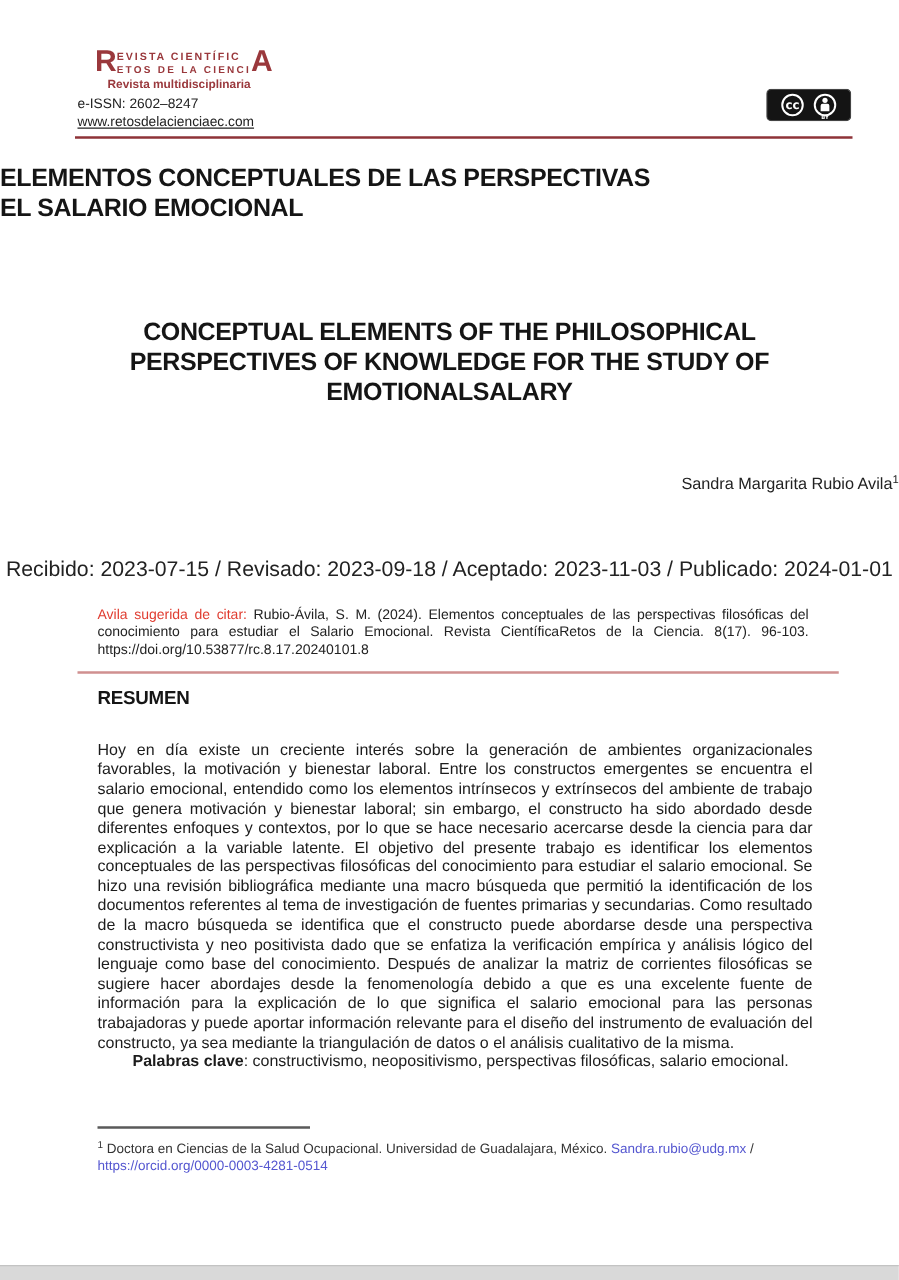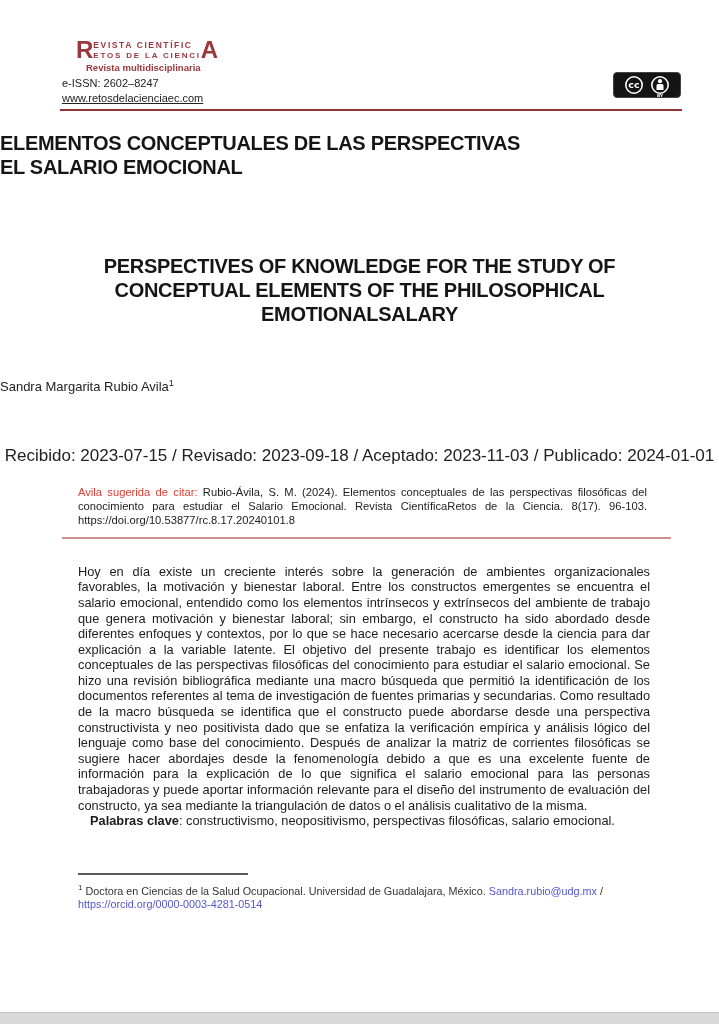--- a/index.html
+++ b/index.html
@@ -54,21 +54,21 @@
   .title-en {
     margin-top: 75px;
     text-align: center;
     font-weight: bold;
     font-size: 20px;
     line-height: 24px;
     letter-spacing: -0.3px;
     color: #151515;
   }
 
-  .author { margin-top: 52px; text-align: left; font-size: 13px; color: #222; }
+  .author { margin-top: 52px; text-align: right; font-size: 13px; color: #222; }
   .author sup { font-size: 9px; }
 
   .dates { margin-top: 52px; text-align: center; font-size: 17px; color: #222; }
 
   
   .citation {
     margin-top: 20px;
     padding: 0 72px 0 78px;
     font-size: 11.2px;
     line-height: 13.8px;
@@ -93,21 +93,21 @@
   }
   .abstract {
     margin-top: 25px;
     padding: 0 69px 0 78px;
     font-size: 12.8px;
     line-height: 15.6px;
     text-align: justify;
     color: #1c1c1c;
   }
   .keywords {
-    padding: 0 73px 0 62px;
+    padding: 0 73px 0 78px;
     font-size: 12.8px;
     line-height: 15.6px;
     text-align: justify;
     text-indent: 28px;
     color: #1c1c1c;
   }
   .keywords .kw-label { font-weight: bold; }
 
   
   .footnote-rule {
@@ -171,37 +171,38 @@
   </div>
 
   <hr class="header-rule">
 
   <h1 class="title-es">
     <div>ELEMENTOS CONCEPTUALES DE LAS PERSPECTIVAS</div>
     <div>EL SALARIO EMOCIONAL</div>
   </h1>
 
   <h2 class="title-en">
+    <div>CONCEPTUAL ELEMENTS OF THE PHILOSOPHICAL</div>
     <div>PERSPECTIVES OF KNOWLEDGE FOR THE STUDY OF</div>
-    <div>CONCEPTUAL ELEMENTS OF THE PHILOSOPHICAL</div>
     <div>EMOTIONALSALARY</div>
   </h2>
 
   <div class="author">
     <span>Sandra Margarita Rubio Avila</span><sup>1</sup>
   </div>
 
   <div class="dates">Recibido: 2023-07-15 / Revisado: 2023-09-18 / Aceptado: 2023-11-03 / Publicado: 2024-01-01</div>
 
   <p class="citation">
     <span class="citation-label">Avila sugerida de citar:</span><span> Rubio-Ávila, S. M. (2024). Elementos conceptuales de las perspectivas filosóficas del conocimiento para estudiar el Salario Emocional. Revista CientíficaRetos de la Ciencia. 8(17). 96-103. https://doi.org/10.53877/rc.8.17.20240101.8</span>
   </p>
 
   <hr class="pink-rule">
 
+  <h3 class="section-heading">RESUMEN</h3>
 
   <p class="abstract">Hoy en día existe un creciente interés sobre la generación de ambientes organizacionales favorables, la motivación y bienestar laboral.  Entre los constructos emergentes se encuentra el salario emocional, entendido como los elementos intrínsecos y extrínsecos del ambiente de trabajo que genera motivación y bienestar laboral; sin embargo, el constructo ha sido abordado desde diferentes enfoques y contextos, por lo que se hace necesario acercarse desde la ciencia para dar explicación a la variable latente. El objetivo del presente trabajo es identificar los elementos conceptuales de las perspectivas filosóficas del conocimiento para estudiar el salario emocional. Se hizo una revisión bibliográfica mediante una macro búsqueda que permitió la identificación de los documentos referentes al tema de investigación de fuentes primarias y secundarias. Como resultado de la macro búsqueda se identifica que el constructo puede abordarse desde una perspectiva constructivista y neo positivista dado que se enfatiza la verificación empírica y análisis lógico del lenguaje como base del conocimiento. Después de analizar la matriz de corrientes filosóficas se sugiere hacer abordajes desde la fenomenología debido a que es una excelente fuente de información para la explicación de lo que significa el salario emocional para las personas trabajadoras y puede aportar información relevante para el diseño del instrumento de evaluación del constructo, ya sea mediante la triangulación de datos o el análisis cualitativo de la misma.</p>
 
   <p class="keywords">
     <span class="kw-label">Palabras clave</span><span>: constructivismo, neopositivismo, perspectivas filosóficas, salario emocional.</span>
   </p>
 
   <hr class="footnote-rule">
 
   <p class="footnote">

